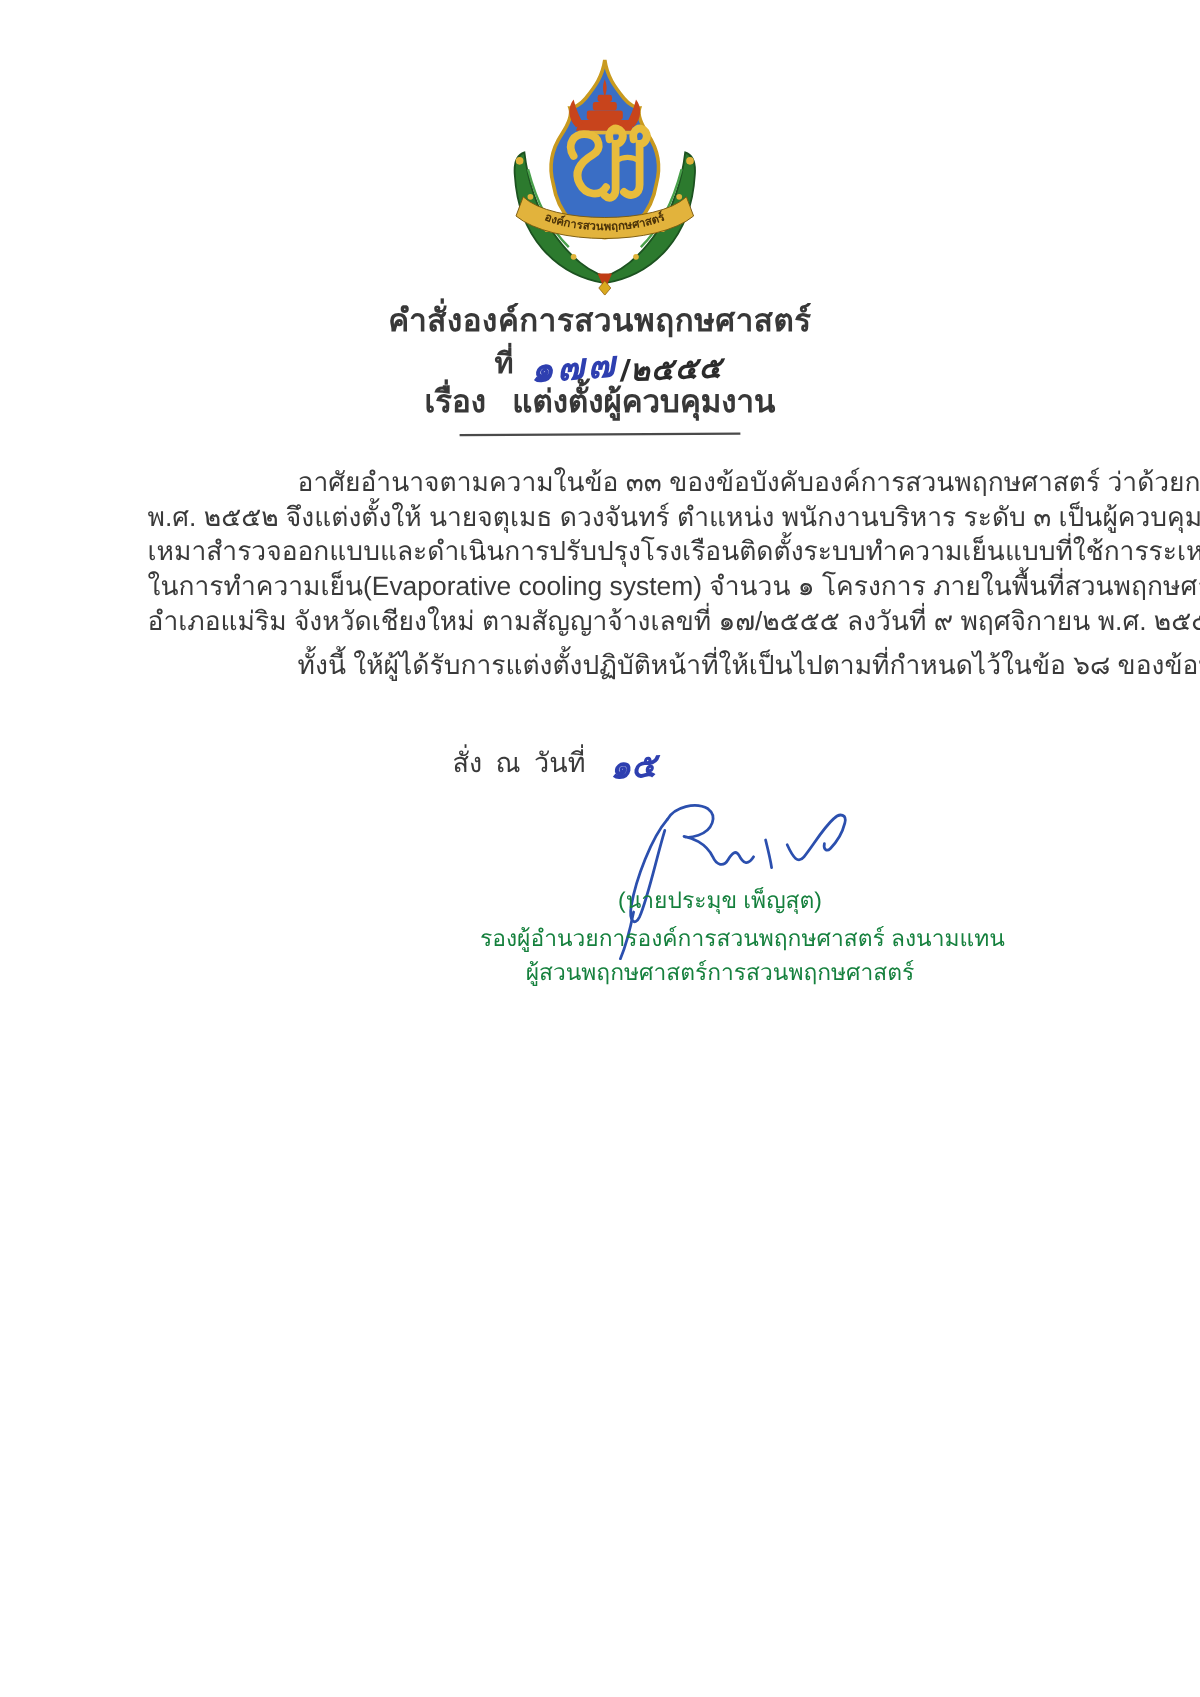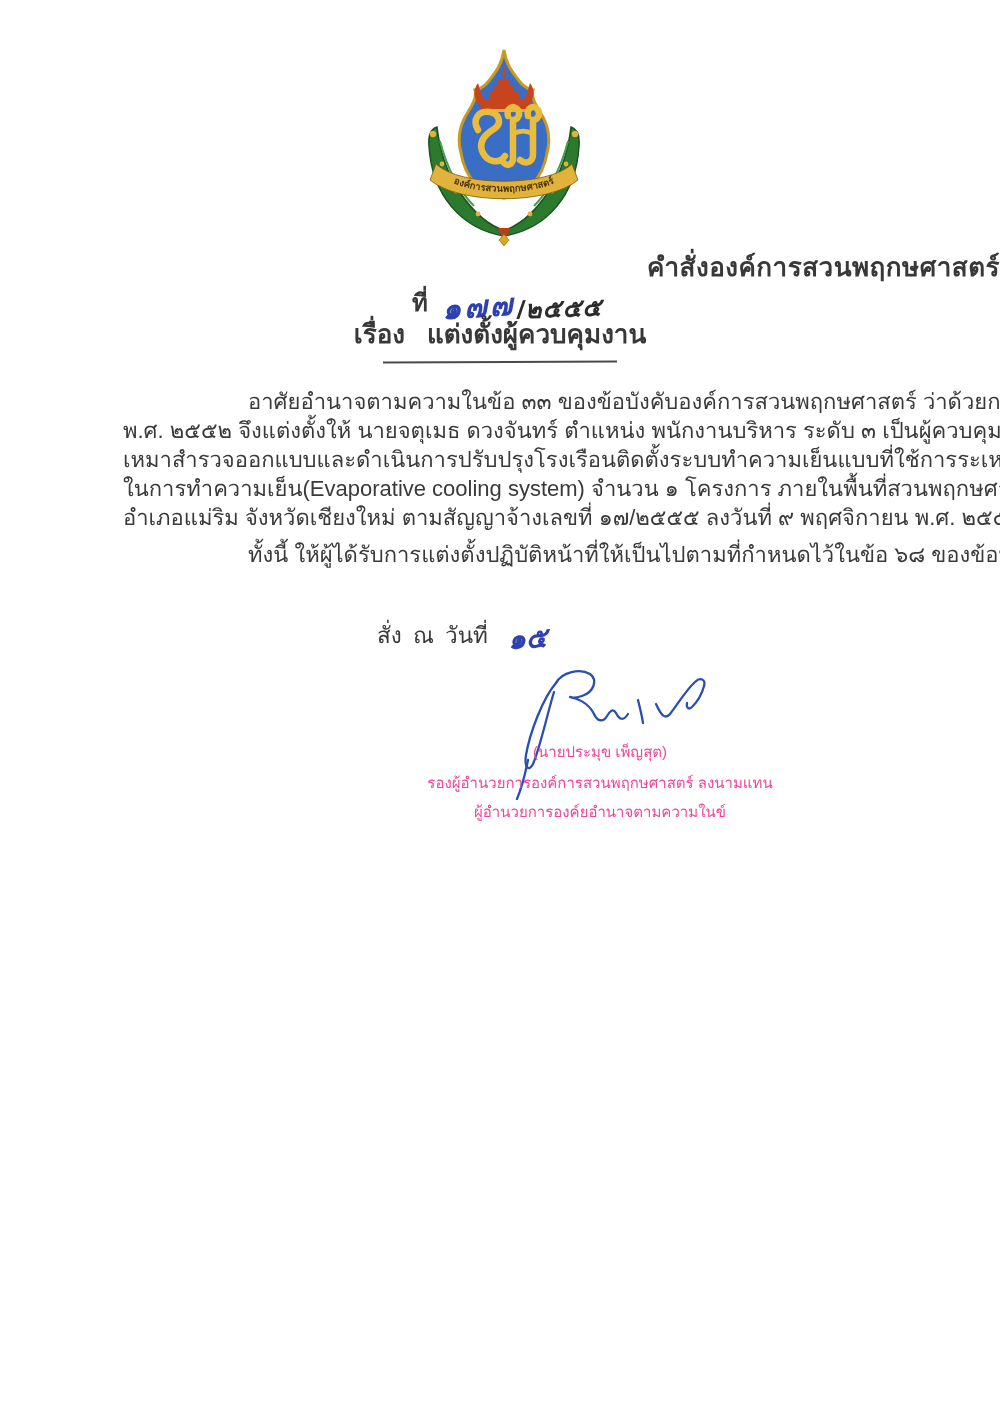--- a/index.html
+++ b/index.html
@@ -7,37 +7,37 @@
     position:relative;
     width:1000px; height:1414px;
     margin:0 auto;
     background:#ffffff;
     font-family:"Liberation Sans","DejaVu Sans",sans-serif;
     color:#383838;
     overflow:hidden;
   }
   .abs { position:absolute; }
   .centered { left:0; width:1000px; text-align:center; }
-  .doc-title { top:246px; font-size:26px; font-weight:bold; letter-spacing:0.5px;text-align:right; }
+  .doc-title { top:246px; font-size:26px; font-weight:bold; letter-spacing:0.5px; }
   .number-line { top:283px; left:412px; display:flex; align-items:flex-end; font-size:24px; font-weight:bold; }
   .hand { font-style:italic; }
   .hand-blue { color:#2e3fb0; }
   .number-hand { font-size:30px; line-height:30px; margin-left:14px; transform:rotate(-4deg); letter-spacing:3px; }
   .number-year { font-size:25px; line-height:27px; font-weight:600; color:#2b2b2b; margin-left:2px; transform:rotate(-2deg); letter-spacing:1px; }
   .subject-line { top:313px; font-size:26px; font-weight:bold; }
   .subject-line .gap { display:inline-block; width:22px; }
   .divider { top:361px; left:383px; width:234px; height:0; border-top:2px solid #4a4a4a; transform:rotate(-0.3deg); }
   .body-block { top:387px; left:123px; width:800px; font-size:22px; color:#3a3a3a; }
   .body-line { height:29px; line-height:29px; white-space:nowrap; }
   .indent { padding-left:125px; }
   .para2 { margin-top:8px; }
   .order-line { top:617px; left:353px; display:flex; align-items:flex-end; font-size:22.5px; color:#3a3a3a; word-spacing:5px;margin-left:24px; }
   .order-day { font-size:28px; line-height:28px; margin:0 16px 0 20px; transform:rotate(-3deg); font-weight:bold; }
   .sig-svg { top:660px; left:480px; }
-  .signoff { top:735px; left:400px; width:400px; text-align:center; font-size:15px; color:#ec4899; }
+  .signoff { top:735px; left:400px; width:400px; text-align:center; font-size:19px; color:#15803d; }
   .signoff .name { height:33px; line-height:33px; }
   .signoff .role { height:29px; line-height:29px; white-space:nowrap; }
   .seal-svg { top:46px; left:420px; }
 </style>
 </head>
 <body>
 
 <div class="page">
 
   <svg class="abs seal-svg" width="168" height="200" viewBox="0 0 168 200" aria-hidden="true">
@@ -125,16 +125,16 @@
       <path d="M 48,100 C 45,115 42,127 37,139"></path>
       <path d="M 76,23 C 82,12 100,8 110,14 C 118,20 114,32 102,36 C 96,38 92,38 90,37 C 96,38 108,42 114,54 C 117,61 123,63 127,56 C 130,51 133,48 136,53 C 139,59 143,62 148,54"></path>
       <path d="M 158,40 C 160,48 162,56 163,63"></path>
       <path d="M 176,44 C 181,55 185,60 190,54 C 198,44 206,30 215,22 C 220,17 226,19 224,26 C 222,34 217,42 212,47 C 209,50 206,48 207,43"></path>
     </g>
   </svg>
 
   <div class="abs signoff">
     <div class="name">(นายประมุข  เพ็ญสุต)</div>
     <div class="role">รองผู้อำนวยการองค์การสวนพฤกษศาสตร์ ลงนามแทน</div>
-    <div class="role">ผู้อำนวยการองค์ยอำนาจตามความในข์</div>
+    <div class="role">ผู้สวนพฤกษศาสตร์การสวนพฤกษศาสตร์</div>
   </div>
 
 </div>
 
 </body></html>

